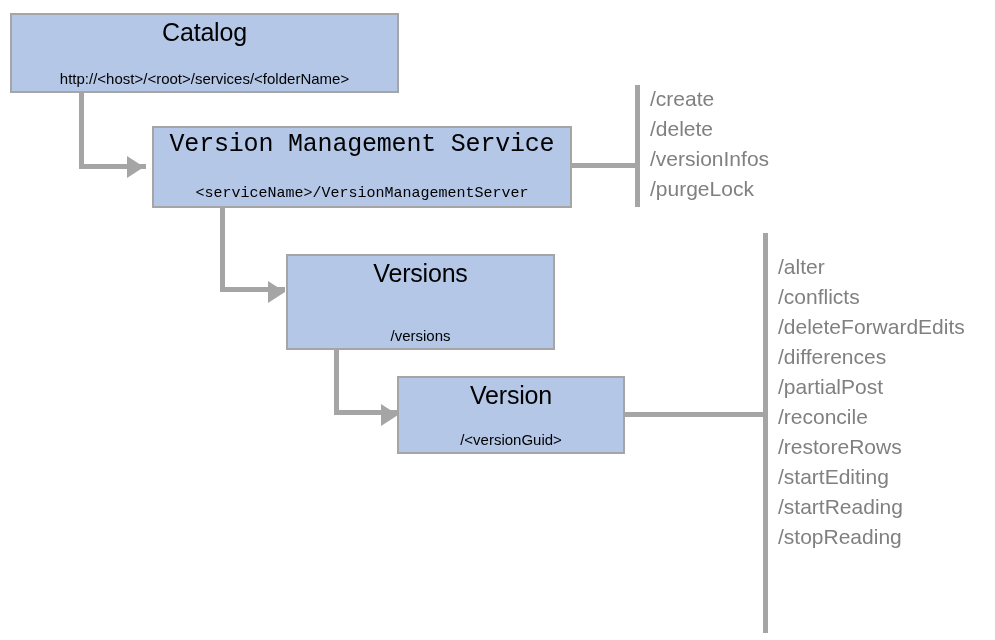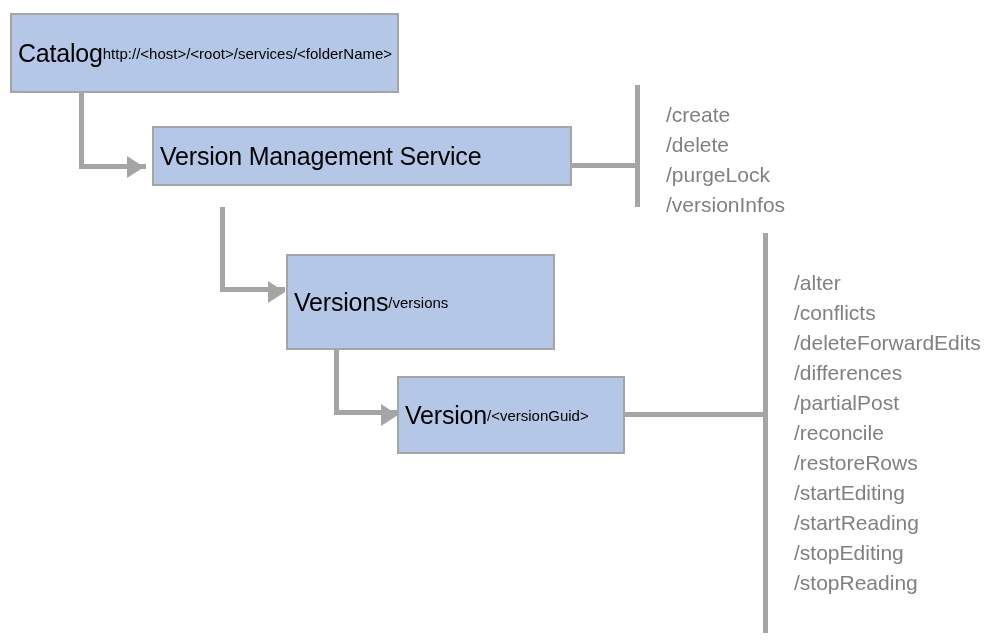--- a/index.html
+++ b/index.html
@@ -21,42 +21,42 @@
     background: #ffffff;
   }
 
   
   .node {
     position: absolute;
     box-sizing: border-box;
     background: #b4c7e7;
     border: 2px solid #a5a5a5;
     display: flex;
-    flex-direction: row;
+    flex-direction: column;
     align-items: center;
-    justify-content: flex-start;
+    justify-content: space-between;
     text-align: center;
     color: #000000;
     padding: 2px 6px;
   }
   .node-title {
     font-size: 25px;
     line-height: 30px;
     letter-spacing: -0.2px;
     white-space: nowrap;
   }
   .node-sub {
     font-size: 15px;
     line-height: 20px;
     margin-top: 2px;
     white-space: nowrap;
   }
 
   #node-catalog  { left: 10px;  top: 13px;  width: 389px; height: 80px; }
-  #node-vms      { left: 152px; top: 126px; width: 420px; height: 60px; }
+  #node-vms      { left: 152px; top: 126px; width: 420px; height: 82px; font-family: Liberation Mono, monospace; }
   #node-versions { left: 286px; top: 254px; width: 269px; height: 96px; }
   #node-version  { left: 397px; top: 376px; width: 228px; height: 78px; }
 
   
   .conn {
     position: absolute;
     background: #a5a5a5;
   }
   .conn-v { width: 5px; }
   .conn-h { height: 5px; }
@@ -96,21 +96,21 @@
     width: 5px;
     background: #a5a5a5;
   }
   #bracket-service { left: 635px; top: 85px;  height: 122px; }
   #bracket-version { left: 763px; top: 233px; height: 400px; }
 
   
   .ops {
     position: absolute;
     list-style: none;
-    margin: 16px;
+    margin: 0;
     padding: 0;
     color: #808080;
     font-size: 21px;
     line-height: 30px;
     white-space: nowrap;
   }
   .ops li { margin: 0; padding: 0; }
 
   #ops-service { left: 650px; top: 84px; }
   #ops-version { left: 778px; top: 252px; }
@@ -138,46 +138,46 @@
   <div class="bracket" id="bracket-service"></div>
   <div class="bracket" id="bracket-version"></div>
 
   <div class="node" id="node-catalog">
     <div class="node-title">Catalog</div>
     <div class="node-sub">http://&lt;host&gt;/&lt;root&gt;/services/&lt;folderName&gt;</div>
   </div>
 
   <div class="node" id="node-vms">
     <div class="node-title">Version Management Service</div>
+    <div class="node-sub">&lt;serviceName&gt;/VersionManagementServer</div>
   </div>
 
   <div class="node" id="node-versions">
     <div class="node-title">Versions</div>
     <div class="node-sub">/versions</div>
   </div>
 
   <div class="node" id="node-version">
     <div class="node-title">Version</div>
     <div class="node-sub">/&lt;versionGuid&gt;</div>
   </div>
 
   <ul class="ops" id="ops-service">
       <li>/create</li>
       <li>/delete</li>
+      <li>/versionInfos</li>
       <li>/purgeLock</li>
-      <li>/versionInfos</li>
     </ul>
 
   <ul class="ops" id="ops-version">
       <li>/alter</li>
       <li>/conflicts</li>
       <li>/deleteForwardEdits</li>
       <li>/differences</li>
       <li>/partialPost</li>
       <li>/reconcile</li>
       <li>/restoreRows</li>
       <li>/startEditing</li>
       <li>/startReading</li>
-      <li>/stopEditing</li>
       <li>/stopReading</li>
     </ul>
 
 </div>
 
 </body></html>

